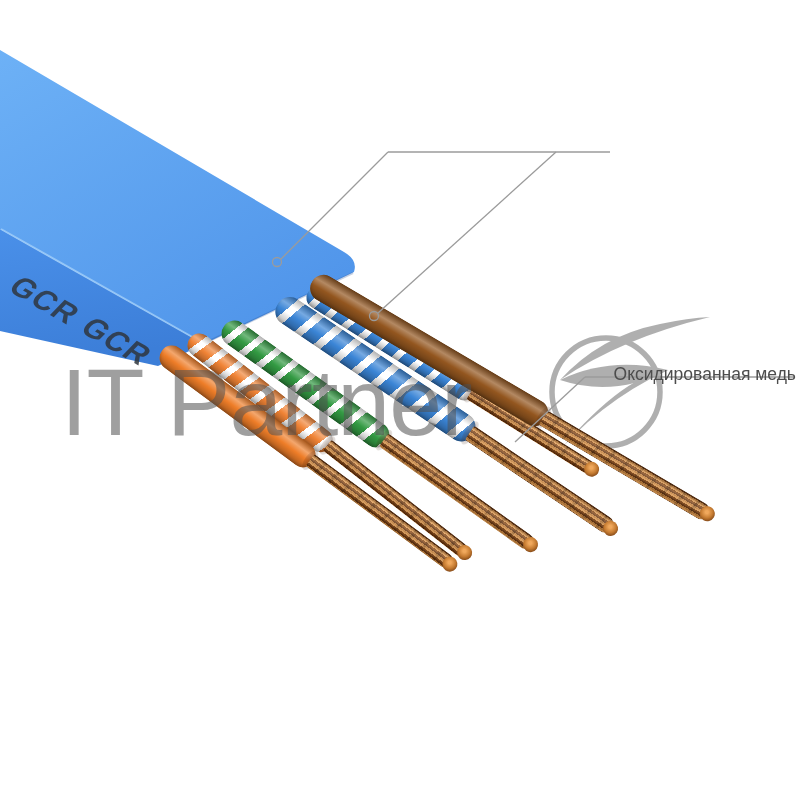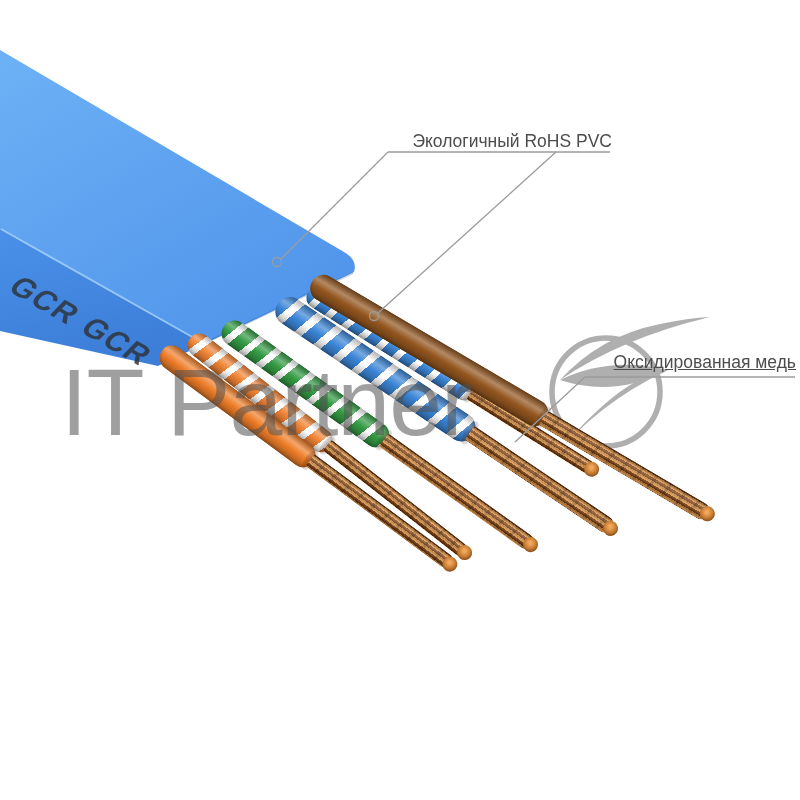--- a/index.html
+++ b/index.html
@@ -46,21 +46,21 @@
 
   
   #watermark-text{position:absolute;left:61px;top:348px;z-index:5;font-size:95px;
       letter-spacing:-1px;color:rgba(80,80,80,.55);white-space:nowrap;
       font-family:"Liberation Sans", sans-serif;}
 
   
   .callout{position:absolute;z-index:7;font-size:17.5px;color:#4d4d4d;text-align:right;
       font-family:"Liberation Sans", sans-serif;}
   #label1{left:386px;top:131px;width:226px;}
-  #label2{left:584px;top:352px;width:212px;text-decoration:underline;}
+  #label2{left:584px;top:364px;width:212px;}
 </style>
 </head>
 <body>
 
 <div id="stage">
 
   <svg id="cable-svg" width="800" height="800" viewBox="0 0 800 800">
     <defs>
       <linearGradient id="gTop" x1="0" y1="0" x2="0.7" y2="1">
         <stop offset="0" stop-color="#6db1f6"></stop>
@@ -123,16 +123,15 @@
       <path d="M388,152 L610,152"></path>
       <path d="M388,152 L281,259"></path>
       <path d="M556,152 L378,313"></path>
       <circle cx="277" cy="262" r="4.5"></circle>
       <circle cx="374" cy="316" r="4.5"></circle>
       <path d="M585,377 L795,377"></path>
       <path d="M585,377 L515,442"></path>
     </g>
   </svg>
 
-  <div class="callout" id="label1">Экологичный RoHS PVC</div>
   <div class="callout" id="label2">Оксидированная медь</div>
 
 </div>
 
 </body></html>

